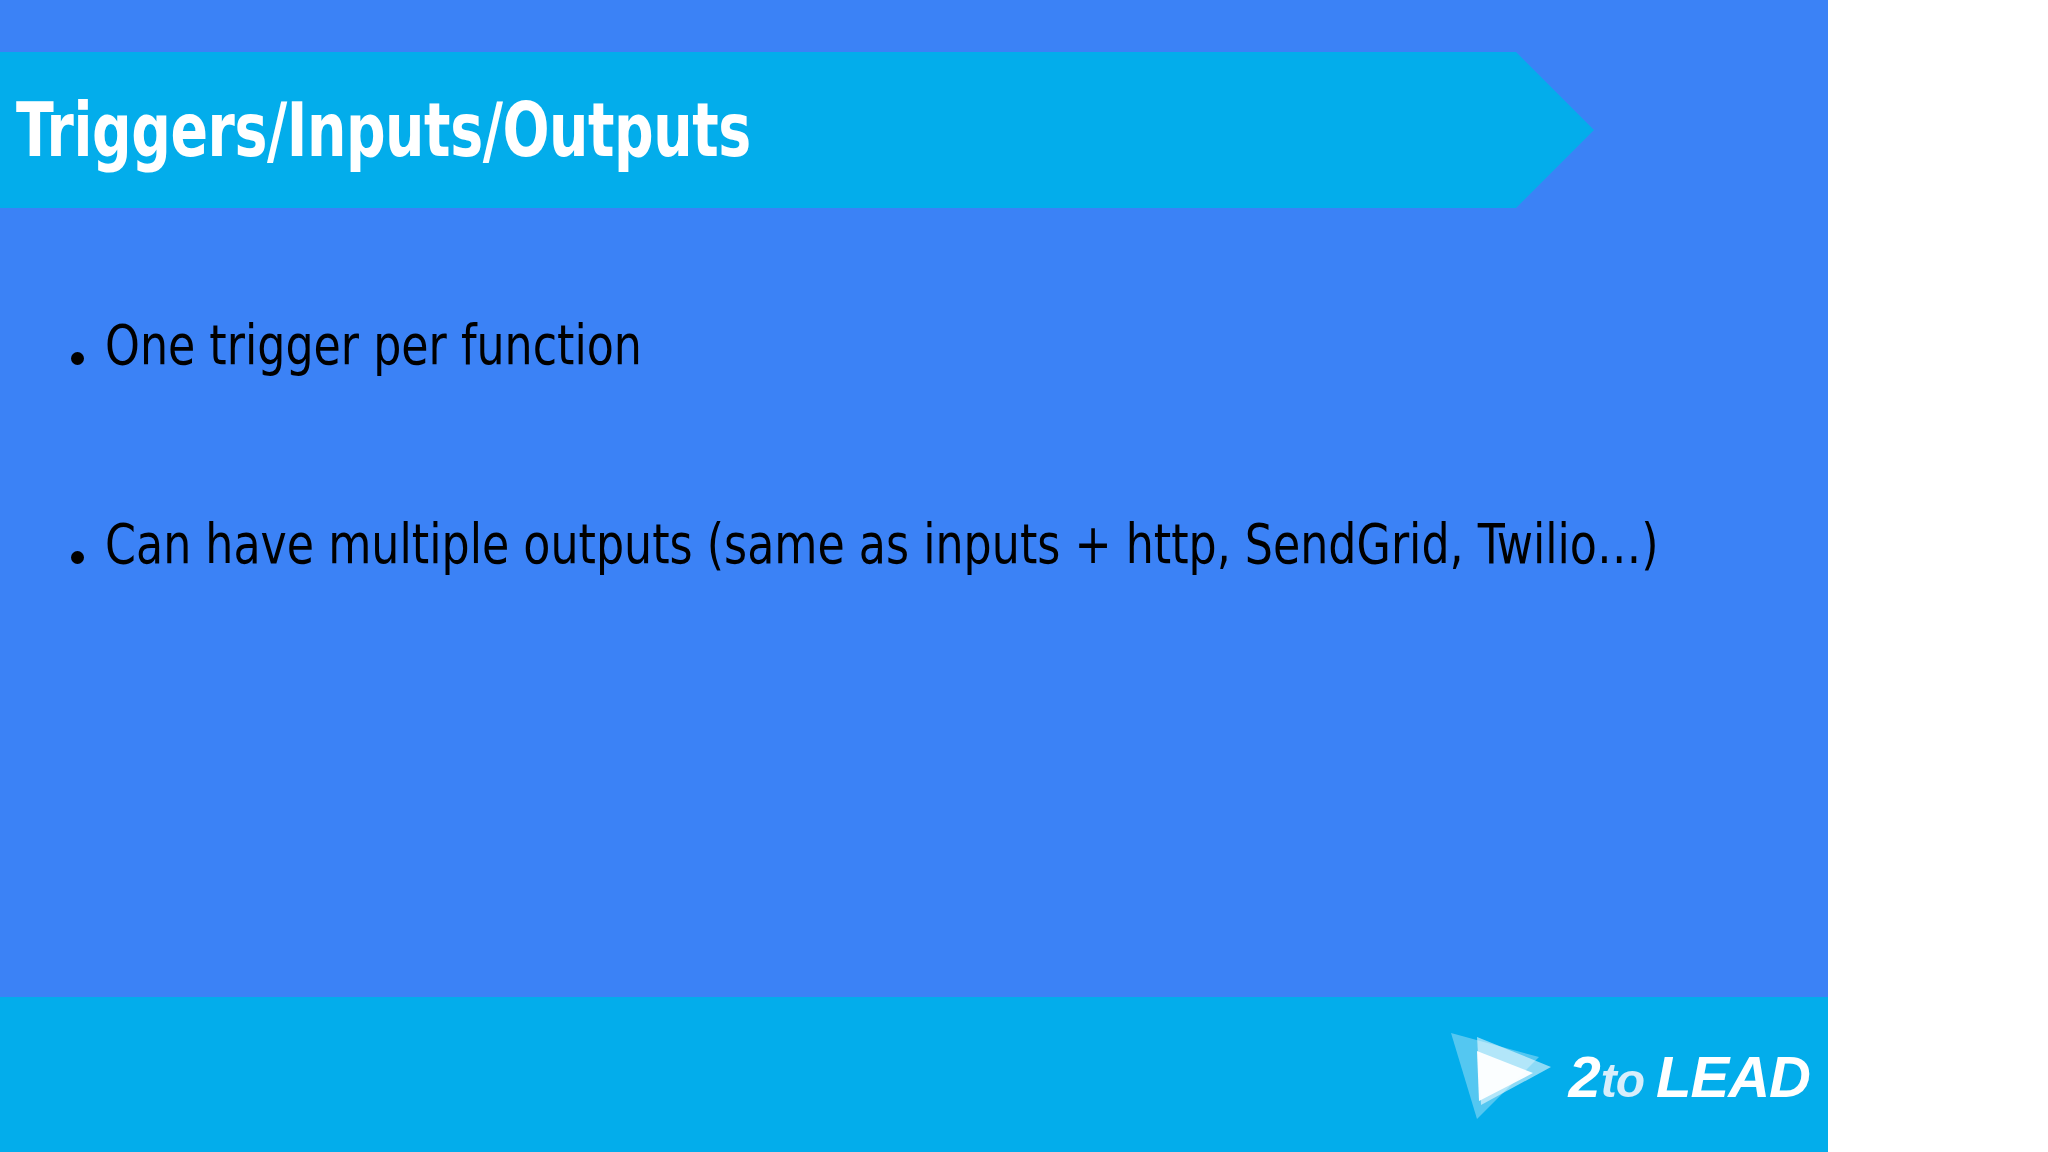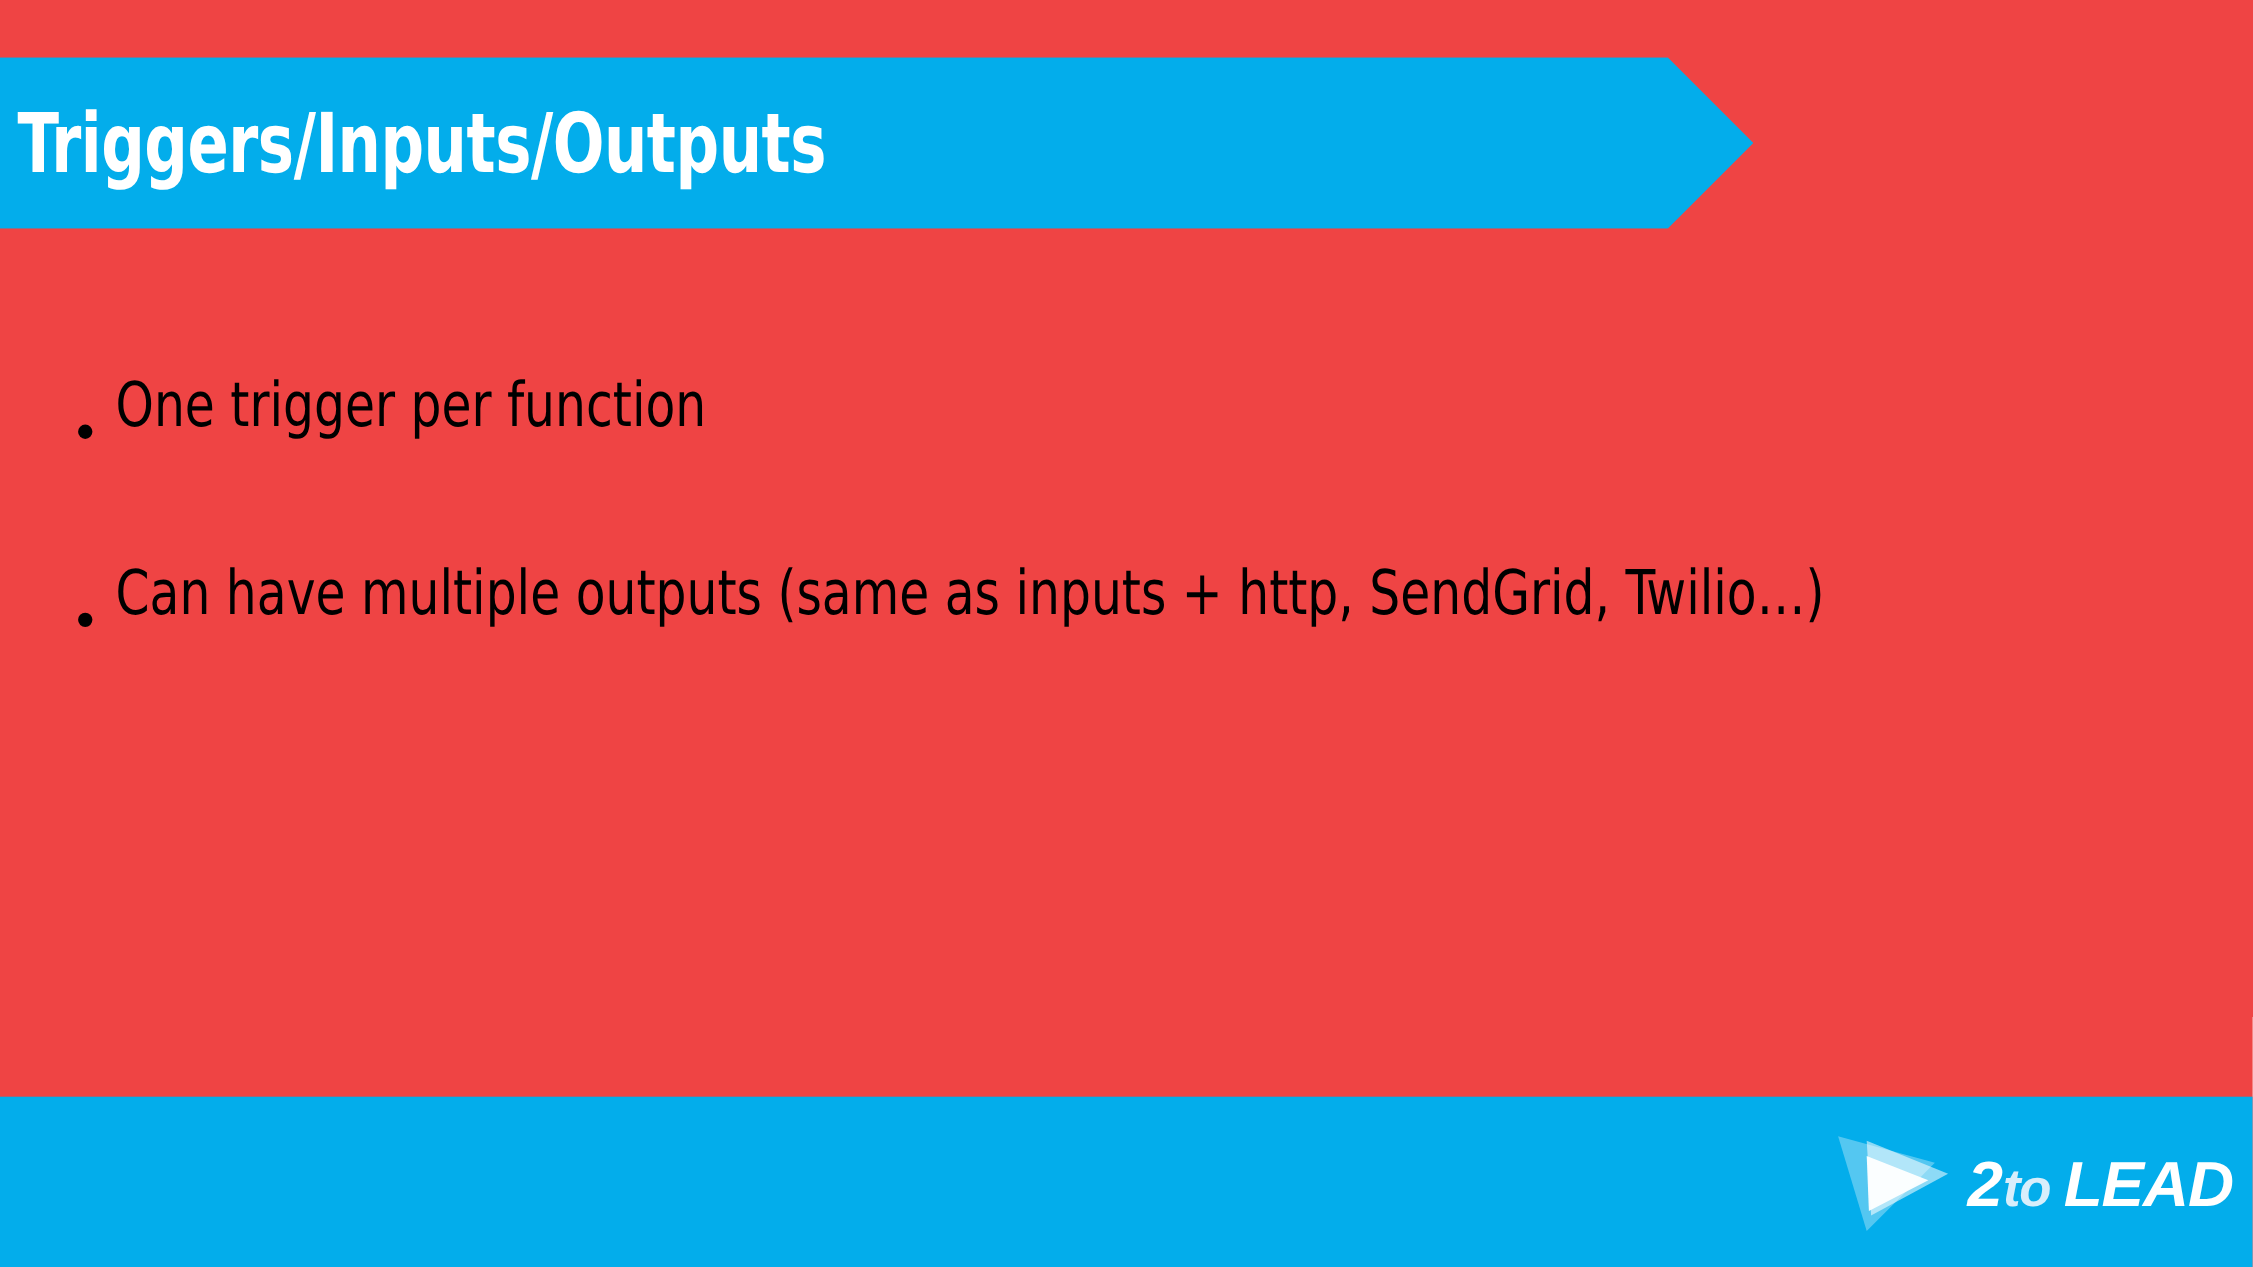--- a/index.html
+++ b/index.html
@@ -9,23 +9,23 @@
   }
   body {
     width: 2048px;
     height: 1152px;
     overflow: hidden;
     font-family: "Liberation Sans", "DejaVu Sans", sans-serif;
   }
 
   #slide {
     position: relative;
-    width: 2048px;
+    width: 1828px;
     height: 1152px;
-    background: #ef4444;
+    background: #3b82f6;
     overflow: hidden;
   }
 
   
   .title-banner {
     position: absolute;
     left: 0;
     top: 52px;
     width: 1594px;
     height: 156px;
@@ -57,22 +57,23 @@
     position: absolute;
     left: 0;
     top: 228px;
     width: 2000px;
   }
 
   .bullet-row {
     position: relative;
     height: 163px;
     display: flex;
-    align-items: flex-end;
+    align-items: center;
     padding-top: 8px;
+    margin-top: 28px;
   }
 
   .bullet-dot {
     flex: 0 0 auto;
     width: 13px;
     height: 13px;
     border-radius: 50%;
     background: #000000;
     margin-left: 71px;
     margin-top: 25px;

